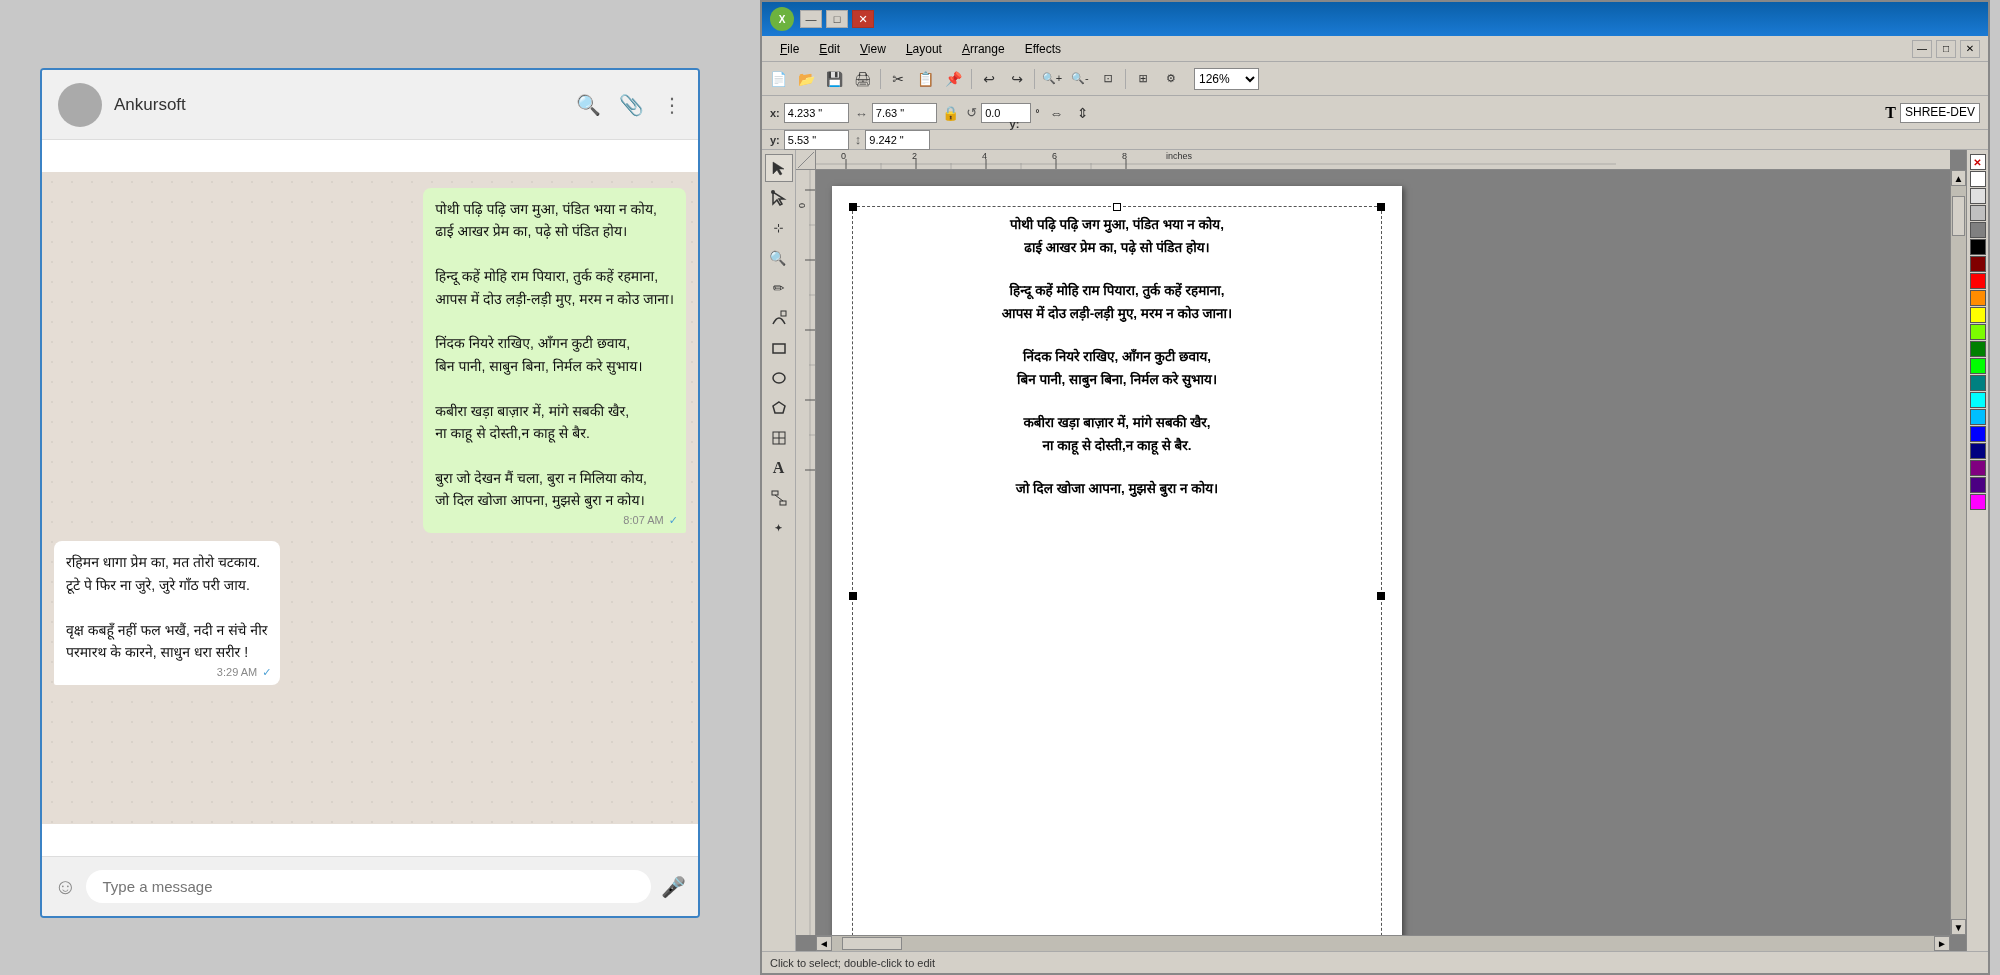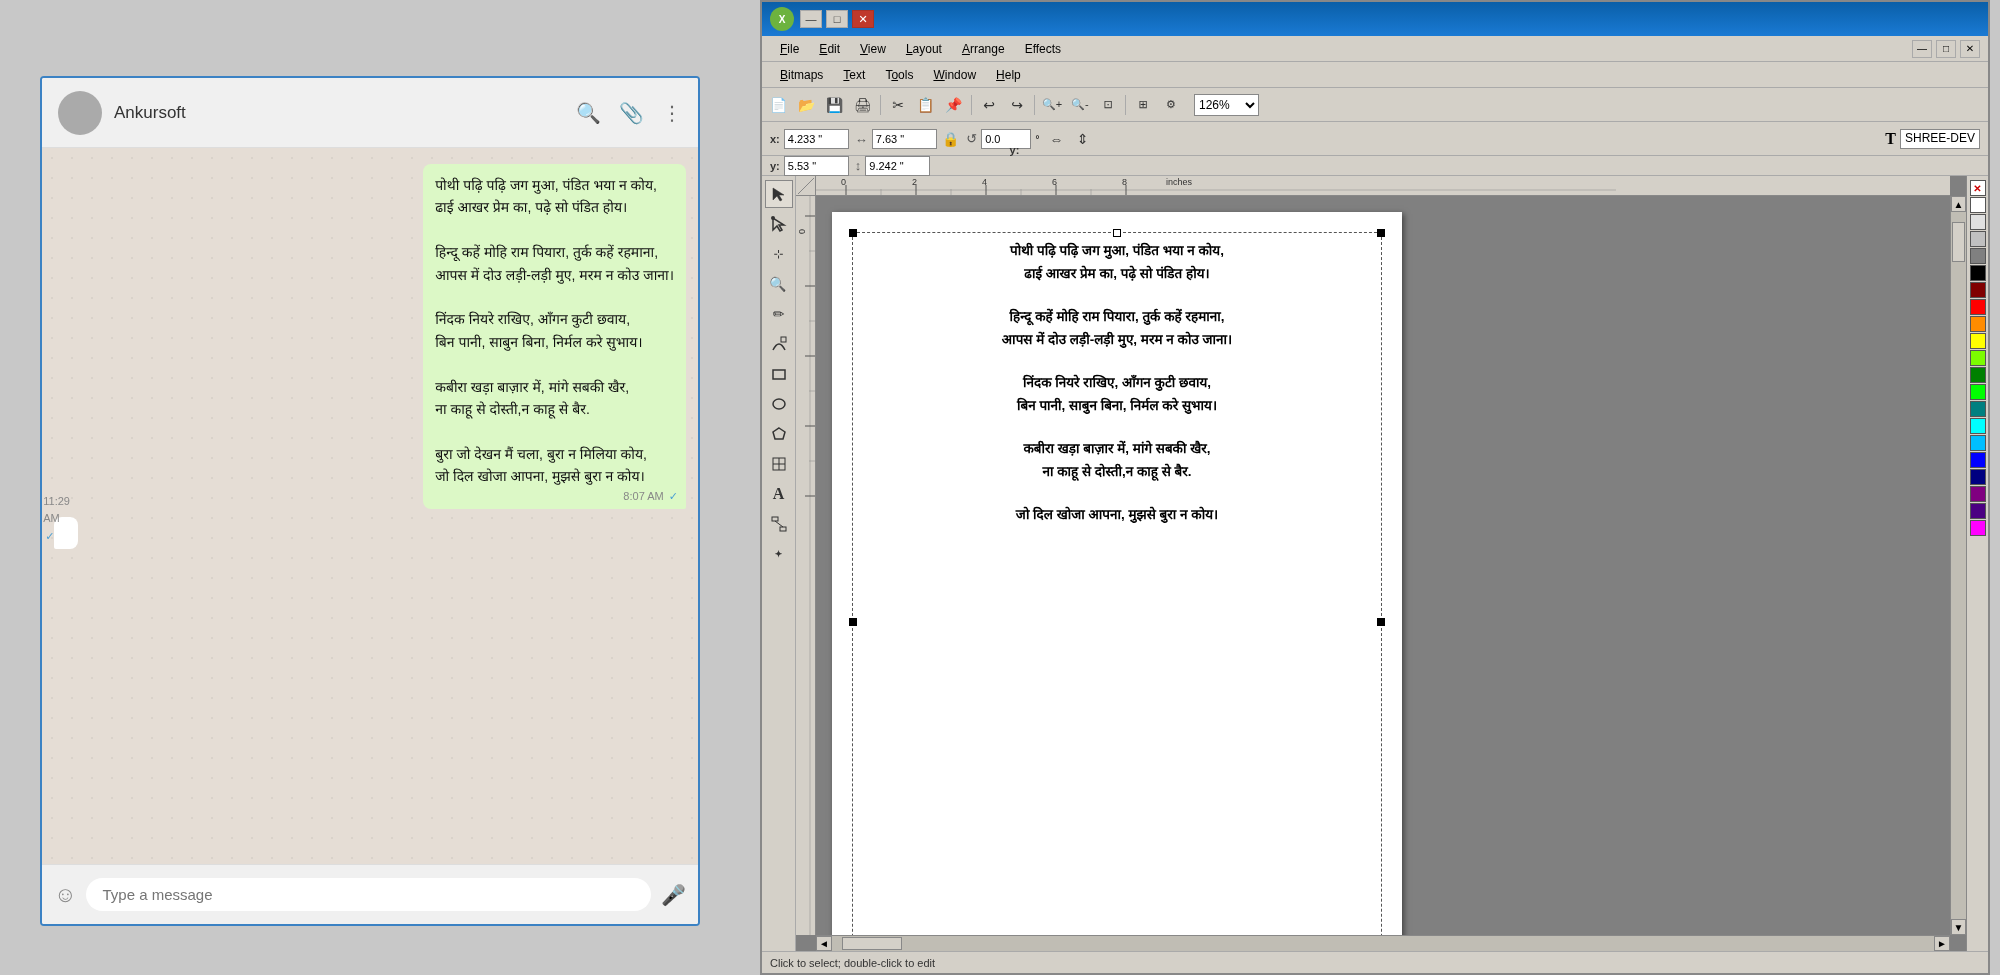--- a/index.html
+++ b/index.html
@@ -12,29 +12,30 @@
       justify-content: flex-start;
       font-family: Arial, sans-serif;
       overflow: hidden;
       position: relative;
     }
 
     
     .whatsapp-panel {
       position: absolute;
       left: 40px;
-      top: 76px;
+      top: 68px;
       width: 660px;
       height: 850px;
       background: #fff;
       border: 2px solid #3b82c4;
       border-radius: 4px;
       display: flex;
       flex-direction: column;
       overflow: hidden;
+      gap: 32px;
     }
 
     .wa-header {
       background: #f0f0f0;
       height: 70px;
       display: flex;
       align-items: center;
       padding: 0 16px;
       border-bottom: 1px solid #ddd;
     }
@@ -633,22 +634,27 @@
 
  बुरा जो देखन मैं चला, बुरा न मिलिया कोय,
 जो दिल खोजा आपना, मुझसे बुरा न कोय।</div>
       <div class="wa-bubble-time">
         <span>8:07 AM</span>
         <span class="check">✓</span>
       </div>
     </div>
 
     <div class="wa-bubble received">
+      <div style="white-space: pre-line;">रहिमन धागा प्रेम का, मत तोरो चटकाय.
+टूटे पे फिर ना जुरे, जुरे गाँठ परी जाय.
+
+वृक्ष कबहूँ नहीं फल भखैं, नदी न संचे नीर
+परमारथ के कारने, साधुन धरा सरीर !</div>
       <div class="wa-bubble-time">
-        <span>11:29 AM</span>
+        <span>3:29 AM</span>
         <span class="check">✓</span>
       </div>
     </div>
   </div>
 
   <div class="wa-input-bar">
     <span class="wa-emoji-btn">☺</span>
     <input class="wa-input-field" placeholder="Type a message" type="text" style="">
     <span class="wa-mic-btn">🎤</span>
   </div>
@@ -677,27 +683,20 @@
     <div class="cd-menu-item"><u>L</u>ayout</div>
     <div class="cd-menu-item"><u>A</u>rrange</div>
     <div class="cd-menu-item">Effects</div>
     <div class="cd-menubar-right">
       <div class="cd-mb-btn">—</div>
       <div class="cd-mb-btn">□</div>
       <div class="cd-mb-btn">✕</div>
     </div>
   </div>
 
-  <div class="cd-menubar">
-    <div class="cd-menu-item"><u>B</u>itmaps</div>
-    <div class="cd-menu-item"><u>T</u>ext</div>
-    <div class="cd-menu-item">T<u>o</u>ols</div>
-    <div class="cd-menu-item"><u>W</u>indow</div>
-    <div class="cd-menu-item"><u>H</u>elp</div>
-  </div>
 
   <div class="cd-toolbar1">
     <div class="cd-tool-btn">📄</div>
     <div class="cd-tool-btn">📂</div>
     <div class="cd-tool-btn">💾</div>
     <div class="cd-tool-btn">🖨</div>
     <div class="cd-tool-sep"></div>
     <div class="cd-tool-btn">✂</div>
     <div class="cd-tool-btn">📋</div>
     <div class="cd-tool-btn">📌</div>

